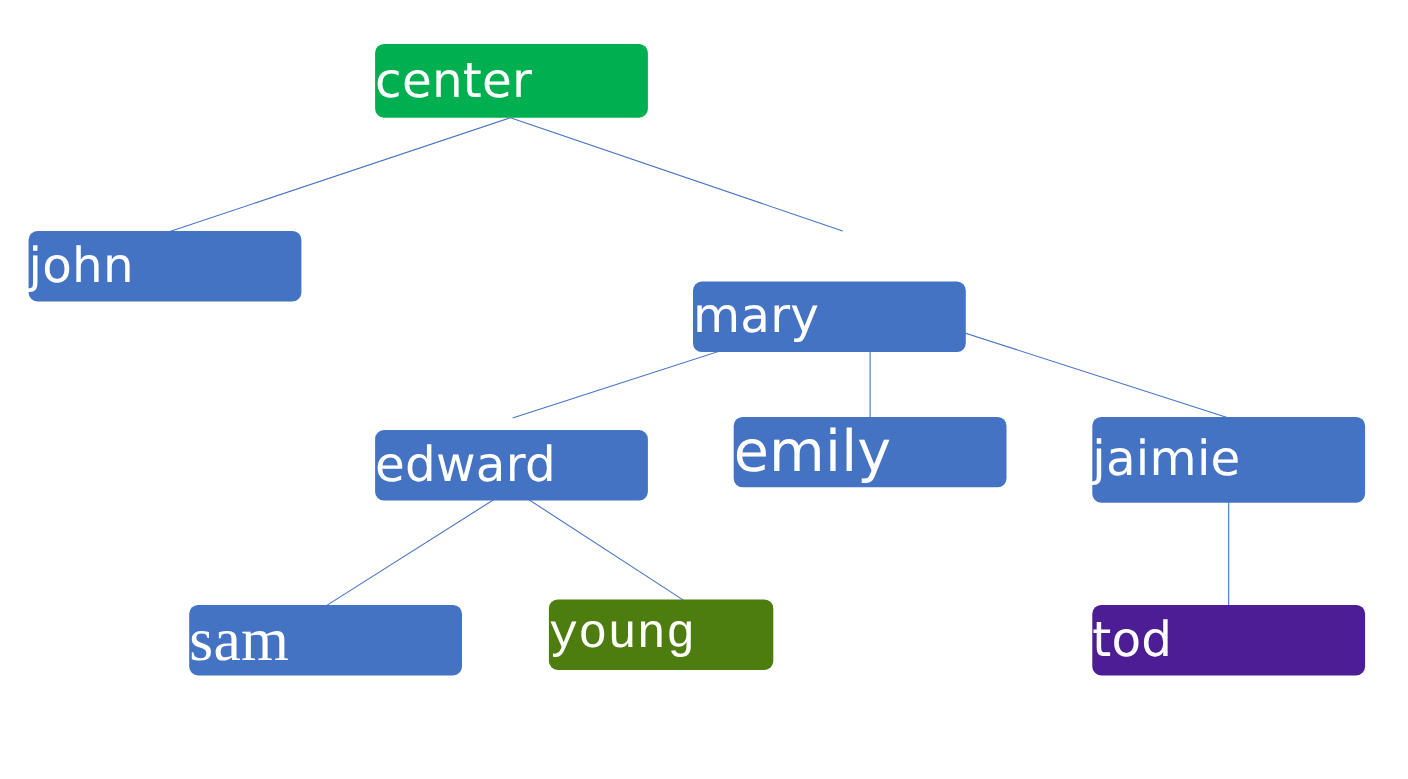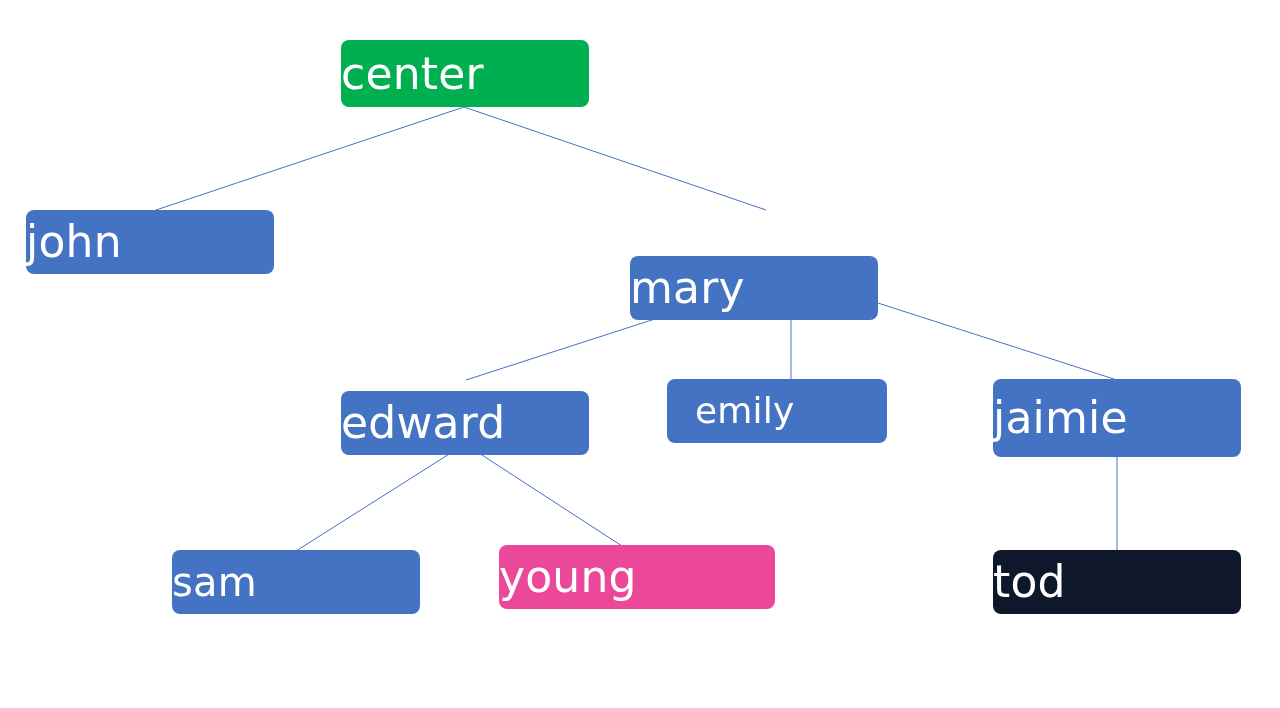--- a/index.html
+++ b/index.html
@@ -68,30 +68,30 @@
       </div>
       <div class="node" style="left: 26px; top: 210px; width: 248px; height: 64px; background: rgb(69, 115, 196); border-radius: 8px; font-size: 44px;">
         <span class="node-label" style="color: rgb(255, 255, 255);">john</span>
       </div>
       <div class="node" style="left: 630px; top: 210px; width: 248px; height: 64px; background: rgb(69, 115, 196); border-radius: 8px; font-size: 44px; margin-top: 46px;">
         <span class="node-label" style="color: rgb(255, 255, 255);">mary</span>
       </div>
       <div class="node" style="left: 341px; top: 391px; width: 248px; height: 64px; background: rgb(69, 115, 196); border-radius: 8px; font-size: 44px;">
         <span class="node-label" style="color: rgb(255, 255, 255);">edward</span>
       </div>
-      <div class="node" style="left: 667px; top: 379px; width: 220px; height: 64px; background: rgb(69, 115, 196); border-radius: 8px; font-size: 36px; padding-left: 28px;">
+      <div class="node" style="left: 667px; top: 379px; width: 248px; height: 64px; background: rgb(69, 115, 196); border-radius: 8px; font-size: 52px;">
         <span class="node-label" style="color: rgb(255, 255, 255);">emily</span>
       </div>
       <div class="node" style="left: 993px; top: 379px; width: 248px; height: 78px; background: rgb(69, 115, 196); border-radius: 8px; font-size: 44px;">
         <span class="node-label" style="color: rgb(255, 255, 255);">jaimie</span>
       </div>
-      <div class="node" style="left: 172px; top: 550px; width: 248px; height: 64px; background: rgb(69, 115, 196); border-radius: 8px; font-size: 40px;">
+      <div class="node" style="left: 172px; top: 550px; width: 248px; height: 64px; background: rgb(69, 115, 196); border-radius: 8px; font-size: 56px; font-family: Liberation Serif, serif;">
         <span class="node-label" style="color: rgb(255, 255, 255);">sam</span>
       </div>
-      <div class="node" style="left: 499px; top: 545px; width: 276px; height: 64px; background: #ec4899; border-radius: 8px; font-size: 44px;">
+      <div class="node" style="left: 499px; top: 545px; width: 204px; height: 64px; background: #4d7c0f; border-radius: 8px; font-size: 44px; font-family: Liberation Mono, monospace;">
         <span class="node-label" style="color: rgb(255, 255, 255);">young</span>
       </div>
-      <div class="node" style="left: 993px; top: 550px; width: 248px; height: 64px; background: #0f172a; border-radius: 8px; font-size: 44px;">
+      <div class="node" style="left: 993px; top: 550px; width: 248px; height: 64px; background: #4c1d95; border-radius: 8px; font-size: 44px;">
         <span class="node-label" style="color: rgb(255, 255, 255);">tod</span>
       </div>
     </div>
 
 </div>
 
 </body></html>

